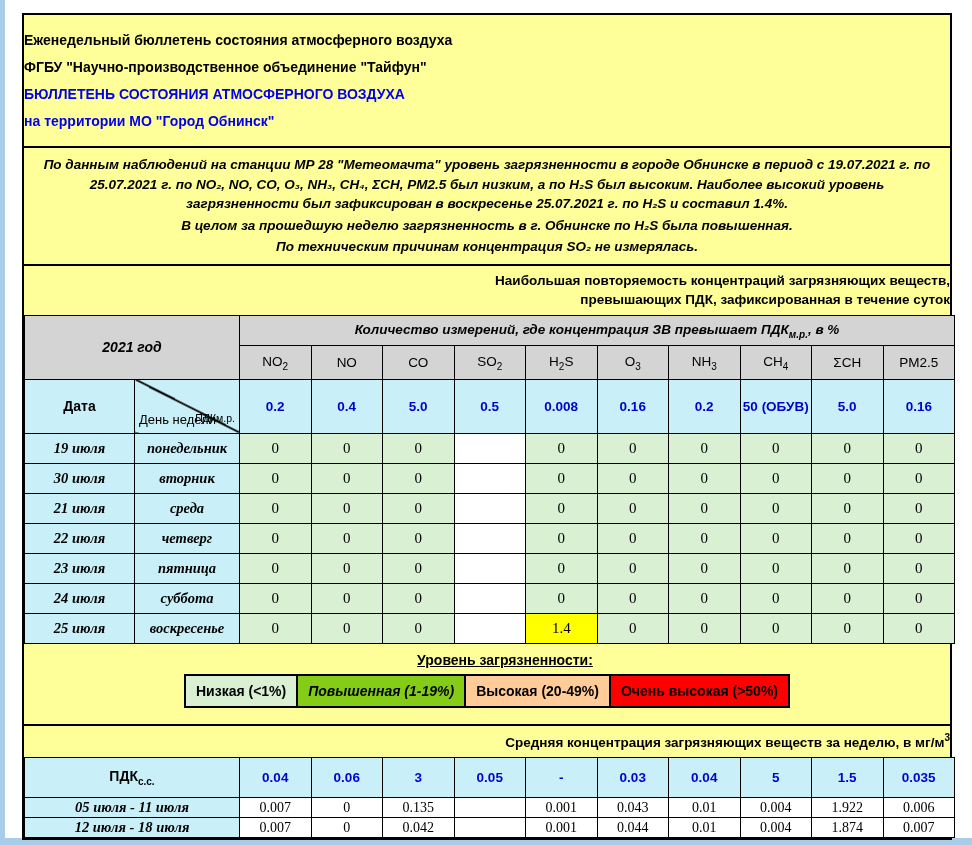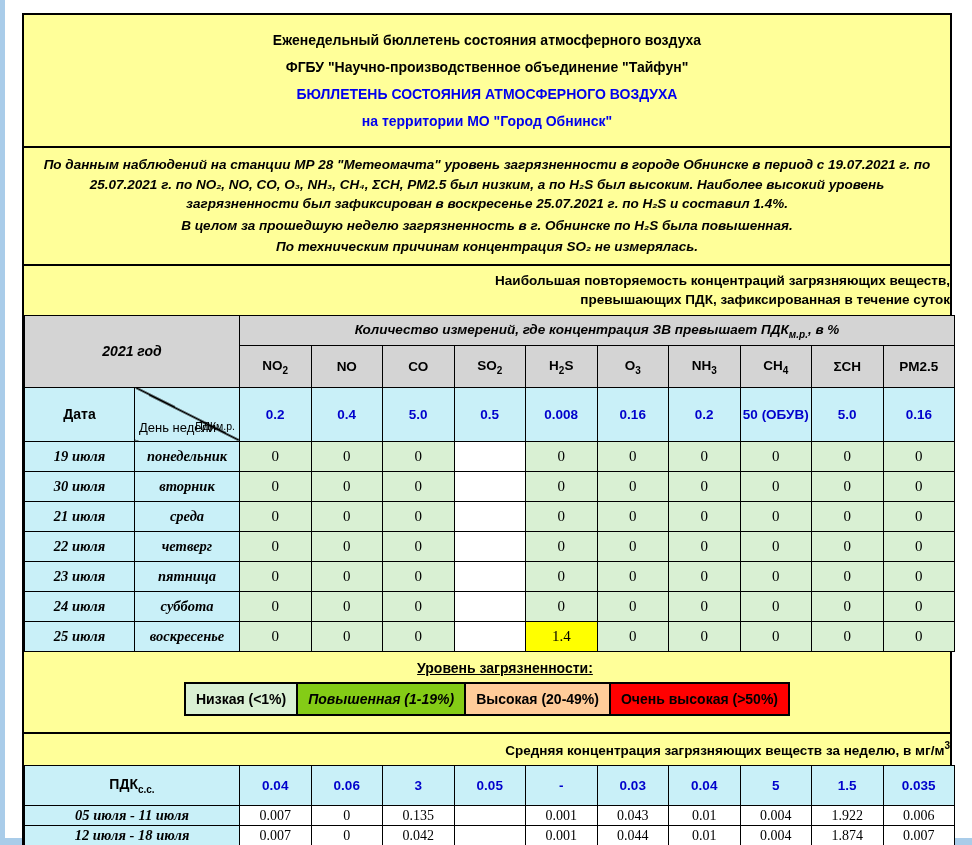--- a/index.html
+++ b/index.html
@@ -7,21 +7,21 @@
     width:972px;min-height:845px;background:#ffffff;position:relative;
     font-family:"Liberation Sans","DejaVu Sans",sans-serif;color:#000;
   }
   .edge-left{position:absolute;left:0;top:0;width:5px;height:845px;background:#A9CCE9;}
   .edge-bottom{position:absolute;left:0;top:838px;width:972px;height:7px;background:#A9CCE9;}
   .doc{position:absolute;left:22px;top:13px;width:930px;}
   .section{background:#FFFF99;border:2px solid #000;box-sizing:border-box;margin-top:-2px;}
   .section:first-child{margin-top:0;}
 
   
-  .hdr{text-align:center;padding:6px 0;}
+  .hdr{text-align:left;padding:6px 0;}
   .hdr p{margin:11px 0;font-size:14px;font-weight:bold;}
   .hdr .blue{color:#0000EE;}
 
   
   .summary{text-align:center;padding:5px 10px;}
   .summary p{margin:2px 0;font-size:13.5px;font-weight:bold;font-style:italic;line-height:1.45;}
 
   
   .tbl-title{text-align:right;font-size:13.5px;font-weight:bold;padding:5px 0;line-height:1.45;}
   table{border-collapse:collapse;width:100%;table-layout:fixed;}
@@ -29,21 +29,21 @@
   col.c-date{width:110px;} col.c-day{width:105px;} col.c-p{width:71.5px;}
 
   .gray{background:#D4D4D4;}
   .cyan{background:#C9F0F8;}
   .green{background:#D9F0D3;}
   .white-cell{background:#ffffff;}
   .hl{background:#FFFF00;}
 
   .year-cell{font-size:14px;font-weight:bold;font-style:italic;height:62px;}
   .measure-hdr{font-size:13.5px;font-weight:bold;font-style:italic;height:30px;}
-  .poll-hdr{font-size:13.5px;font-weight:bold;height:42px;}
+  .poll-hdr{font-size:13.5px;font-weight:normal;height:34px;}
   sub{font-size:10px;}
   sup{font-size:10px;}
 
   .date-hdr-cell{font-size:14px;font-weight:bold;height:54px;}
   .diag{position:relative;height:54px;padding:0;
     background-image:linear-gradient(to top right,transparent calc(50% - 1px),#000 calc(50% - 1px),#000 calc(50% + 1px),transparent calc(50% + 1px));}
   .diag .dtop{position:absolute;top:5px;right:4px;font-size:10.5px;margin-top:27px;}
   .diag .dbot{position:absolute;bottom:6px;left:4px;font-size:13px;}
   .pdk-val{color:#0000CC;font-weight:bold;font-size:13.5px;}
 

